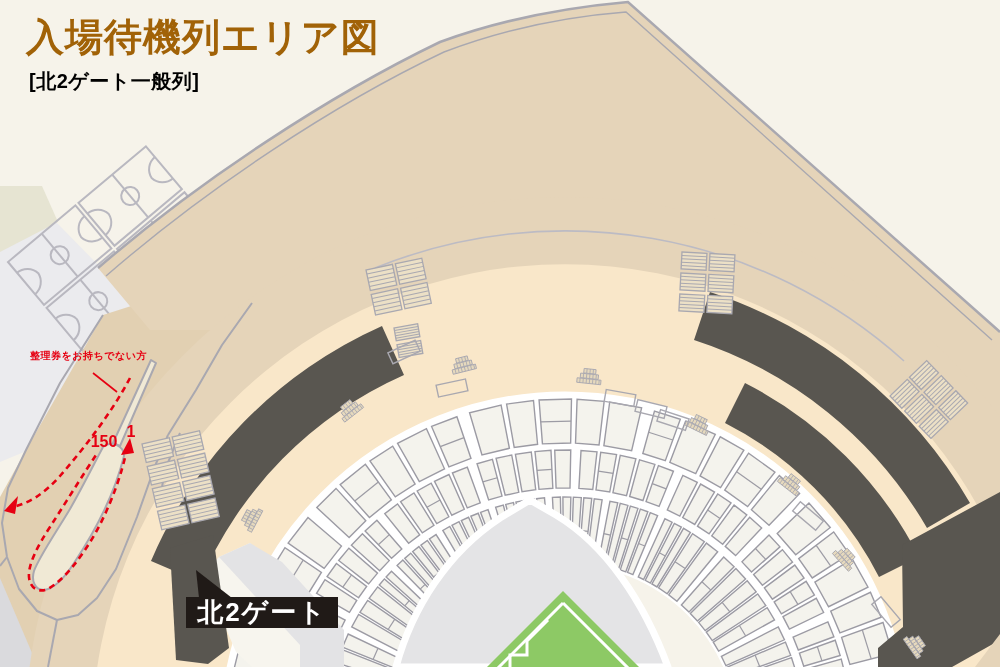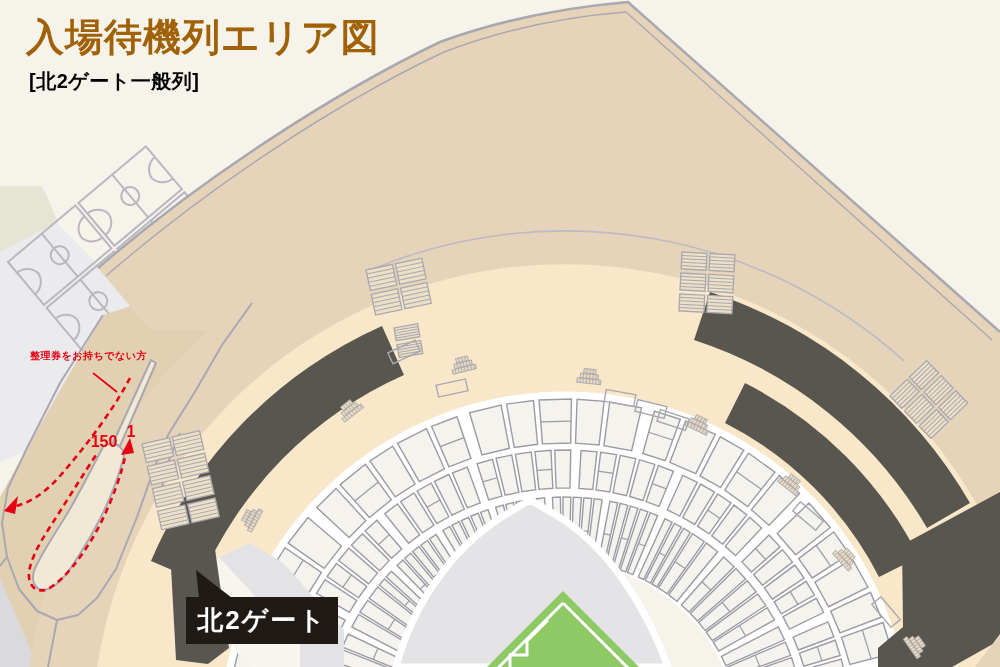--- a/index.html
+++ b/index.html
@@ -5,21 +5,21 @@
   html,body{margin:0;padding:0;background:#ddd;}
   .stage{position:relative;width:1000px;height:667px;overflow:hidden;
          background:#f6f3ea;font-family:"Liberation Sans",sans-serif;}
   .stage svg{position:absolute;left:0;top:0;}
   .page-title{position:absolute;left:26px;top:12px;font-size:38px;font-weight:900;
               color:#a16207;letter-spacing:1px;white-space:nowrap;}
   .page-subtitle{position:absolute;left:29px;top:60px;font-size:20px;font-weight:700;
                  color:#000000;letter-spacing:0.5px;white-space:nowrap;margin-top:8px;}
   .queue-note{position:absolute;left:30px;top:349px;font-size:10px;font-weight:700;
               color:#e60012;letter-spacing:0.5px;white-space:nowrap;}
-  .gate-callout{position:absolute;left:186px;top:597px;width:152px;height:47px;
+  .gate-callout{position:absolute;left:186px;top:597px;width:152px;height:31px;
                 background:#201a17;display:flex;align-items:center;justify-content:center;
                 color:#fff;font-size:26px;font-weight:700;letter-spacing:2px;white-space:nowrap;}
   .qnum{font:700 16px "Liberation Sans",sans-serif;fill:#e60012;}
 </style>
 </head>
 <body>
 
 <div class="stage">
 
 <svg width="1000" height="667" viewBox="0 0 1000 667">

